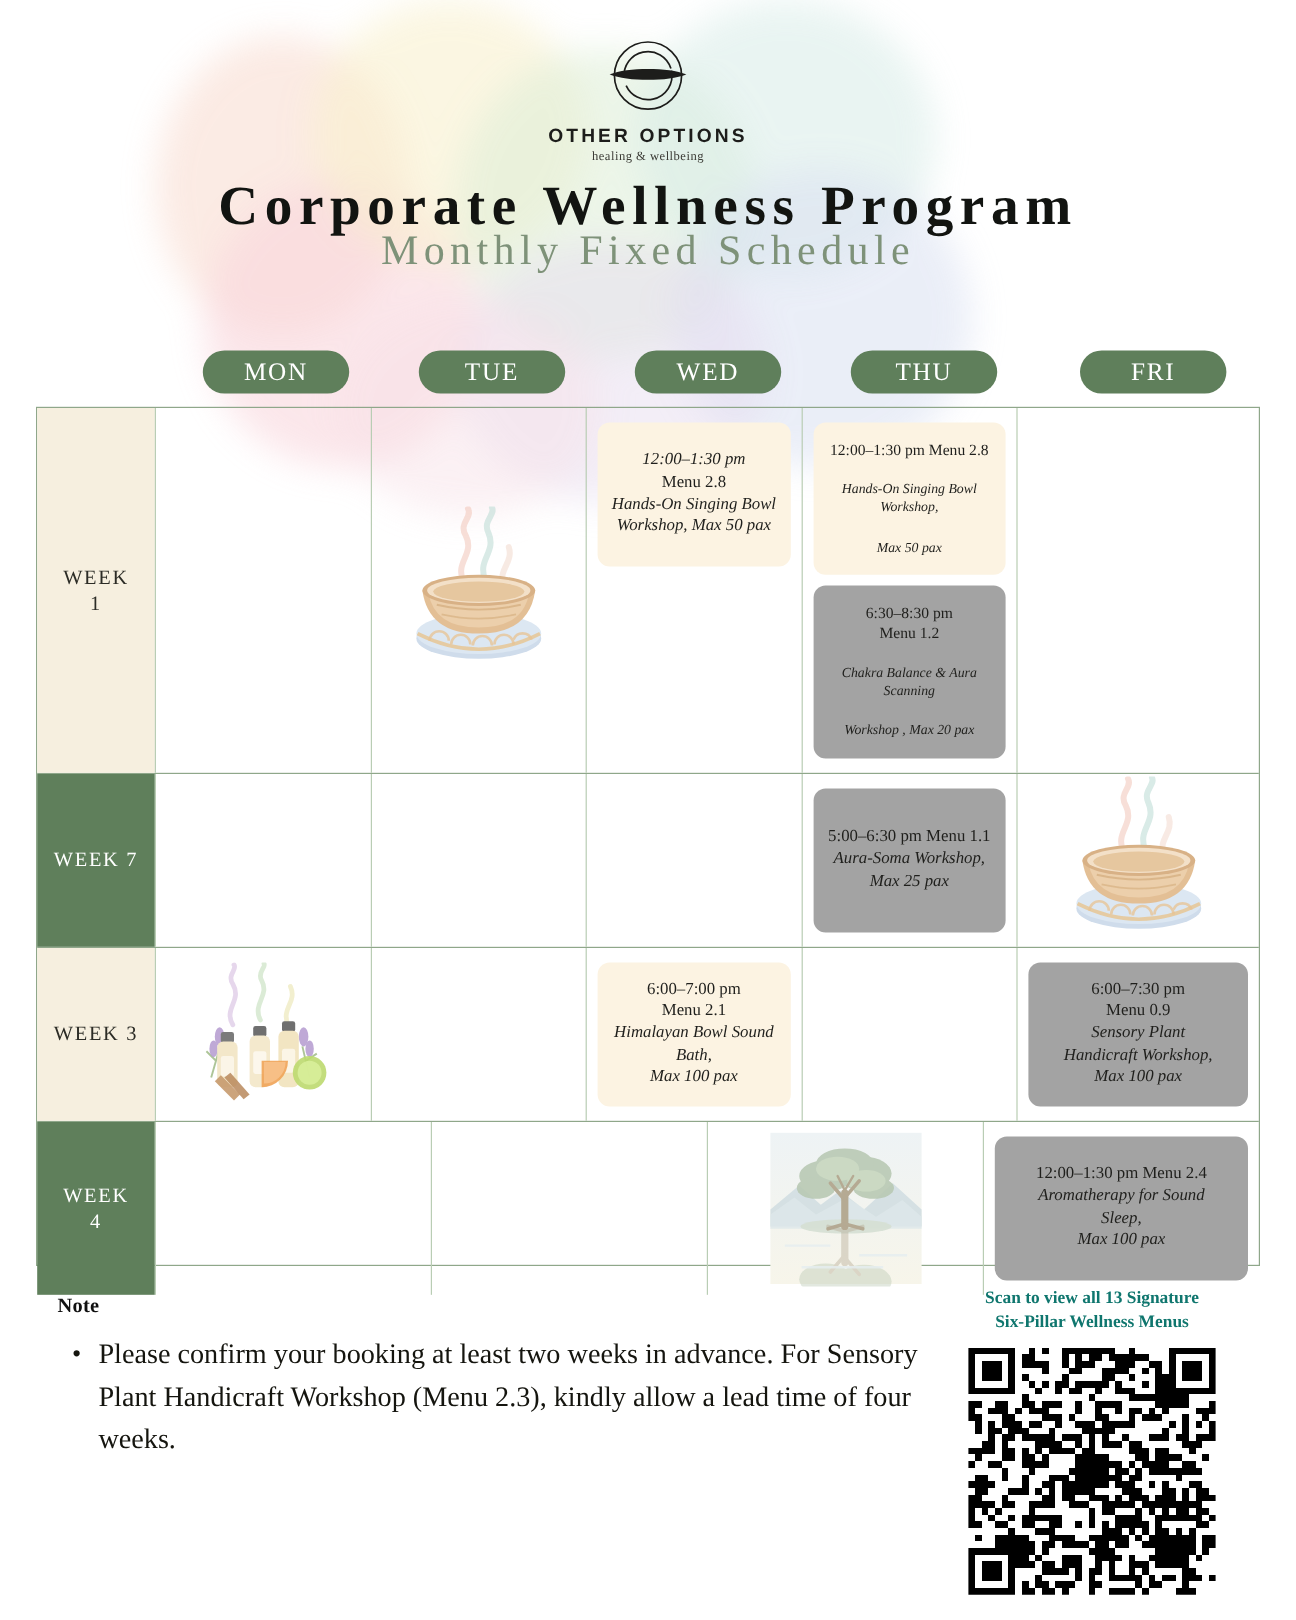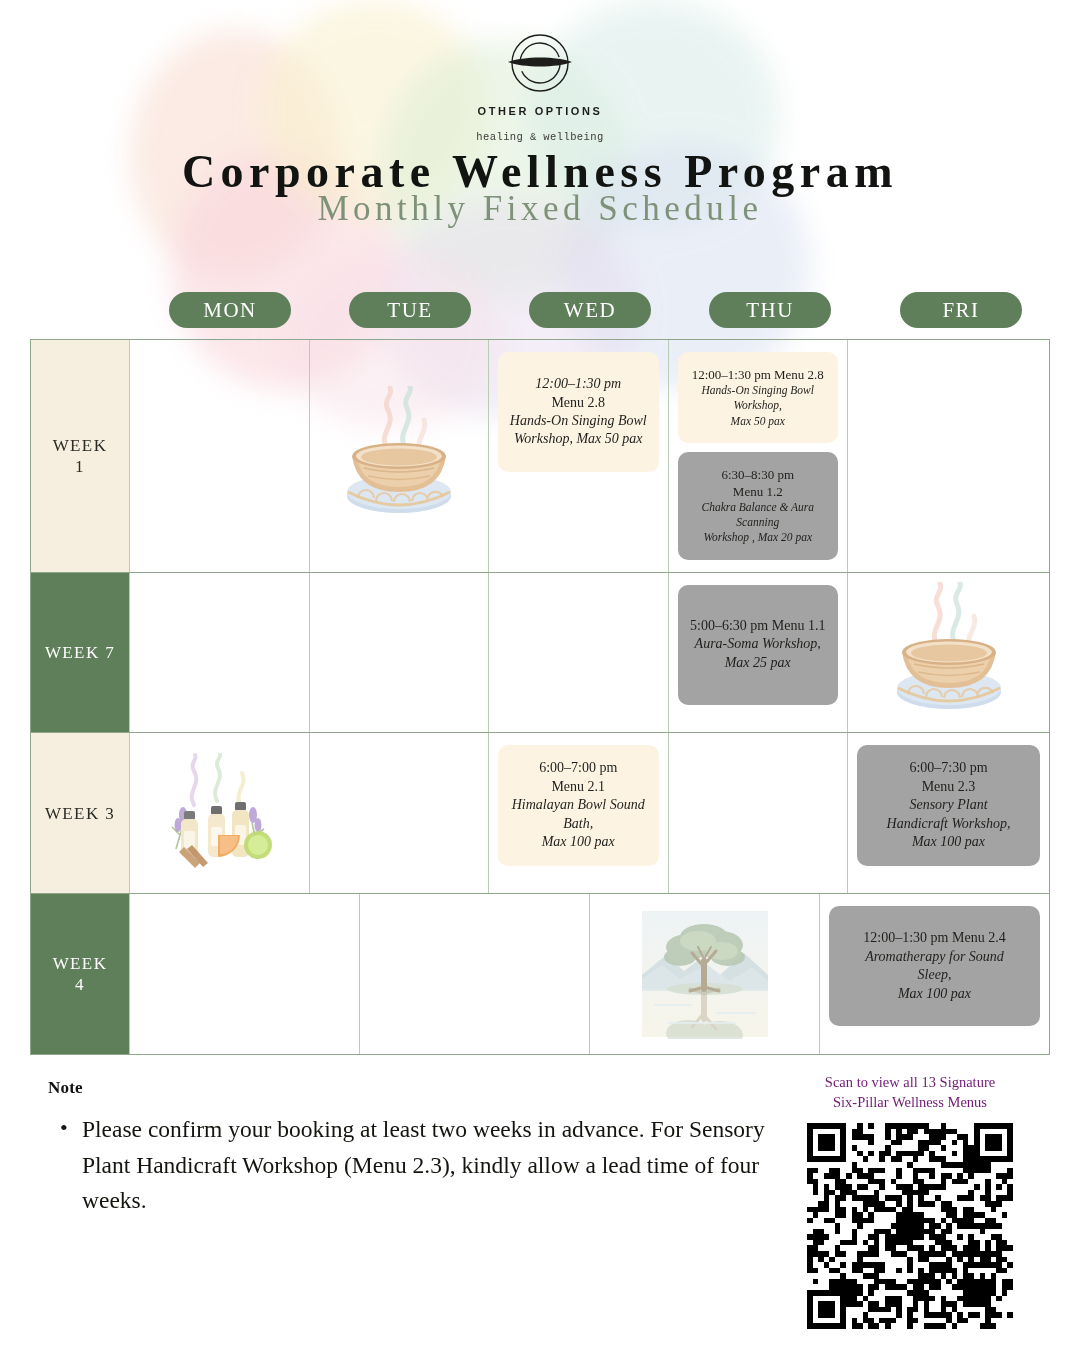--- a/index.html
+++ b/index.html
@@ -36,26 +36,26 @@
 
   
   .logo-wrap {
     position: absolute; left: 0; top: 32px; width: 1080px;
     display: flex; flex-direction: column; align-items: center;
   }
   .logo-mark { width: 66px; height: 66px; position: relative; }
   .logo-mark svg { display: block; }
   .logo-name {
     font-family: "Liberation Sans", sans-serif;
-    font-size: 11px; font-weight: 700; letter-spacing: 2.6px;
+    font-size: 16px; font-weight: 700; letter-spacing: 2.6px;
     color: #1d1d1b; margin-top: 7px;
   }
   .logo-tag {
-    font-family: Liberation Mono, monospace;
-    font-size: 10.5px; letter-spacing: .4px; color: #3b3b35; margin-top: 14px;
+    font-family: Liberation Serif, serif;
+    font-size: 10.5px; letter-spacing: .4px; color: #3b3b35; margin-top: 2px;
   }
 
   
   .title {
     position: absolute; left: 0; top: 145px; width: 1080px; text-align: center;
     font-family: "Liberation Serif", serif;
     font-size: 46px; font-weight: 700; letter-spacing: 5.5px;
     color: #121411;
   }
   .subtitle {
@@ -114,21 +114,21 @@
     font-family: Liberation Serif, serif;
     text-align: center;
     color: #1f1f1c;
     line-height: 1.32;
   }
   .card.cream { background: #fcf3e2; }
   .card.sage  { background: #a3a3a3; }
   .card.tall  { min-height: 120px; display: flex; flex-direction: column; justify-content: center; }
   .card .ln    { font-size: 14px; }
   .card .ital  { font-style: italic; font-size: 14px; }
-  .card .small { font-style: italic; font-size: 11.5px; }
+  .card .small { font-style: italic; font-size: 11.5px; margin-top: 18px; }
   .card.compact .ln { font-size: 13px; }
 
   
   .art { position: absolute; left: 0; top: 0; width: 100%; height: 100%;
          display: flex; align-items: center; justify-content: center; pointer-events: none; }
   .art svg { display: block; }
 
   
   .note-block { position: absolute; left: 48px; top: 1078px; width: 740px; }
   .note-head {
@@ -142,21 +142,21 @@
     font-size: 23.5px; line-height: 1.52; color: #15150f;
   }
   .note-list li::before {
     content: "•"; position: absolute; left: 12px; top: -1px; font-size: 22px;
   }
 
   
   .qr-block { position: absolute; left: 790px; top: 1072px; width: 240px; text-align: center; }
   .qr-caption {
     font-family: "Liberation Serif", serif;
-    font-size: 14.5px; line-height: 1.4; color: #701a75;
+    font-size: 14.5px; line-height: 1.4; color: #0f766e; font-weight: bold;
   }
   .qr-img { margin: 10px auto 0; width: 206px; height: 206px; display: block; }
 </style>
 </head>
 <body>
 
 <div class="watercolor">
   <div class="blob b1"></div>
     <div class="blob b2"></div>
     <div class="blob b3"></div>
@@ -350,21 +350,21 @@
           <div class="ln">Menu 2.1</div>
           <div class="ital">Himalayan Bowl Sound</div>
           <div class="ital">Bath,</div>
           <div class="ital">Max 100 pax</div>
         </div>
       </div>
       <div class="day-col"></div>
       <div class="day-col fri">
         <div class="card sage tall">
           <div class="ln">6:00–7:30 pm</div>
-          <div class="ln">Menu 2.3</div>
+          <div class="ln">Menu 0.9</div>
           <div class="ital">Sensory Plant</div>
           <div class="ital">Handicraft Workshop,</div>
           <div class="ital">Max 100 pax</div>
         </div>
       </div>
     </div>
     <div class="week-row last">
       <div class="week-label green">WEEK
 4</div>
       <div class="day-col"></div>

